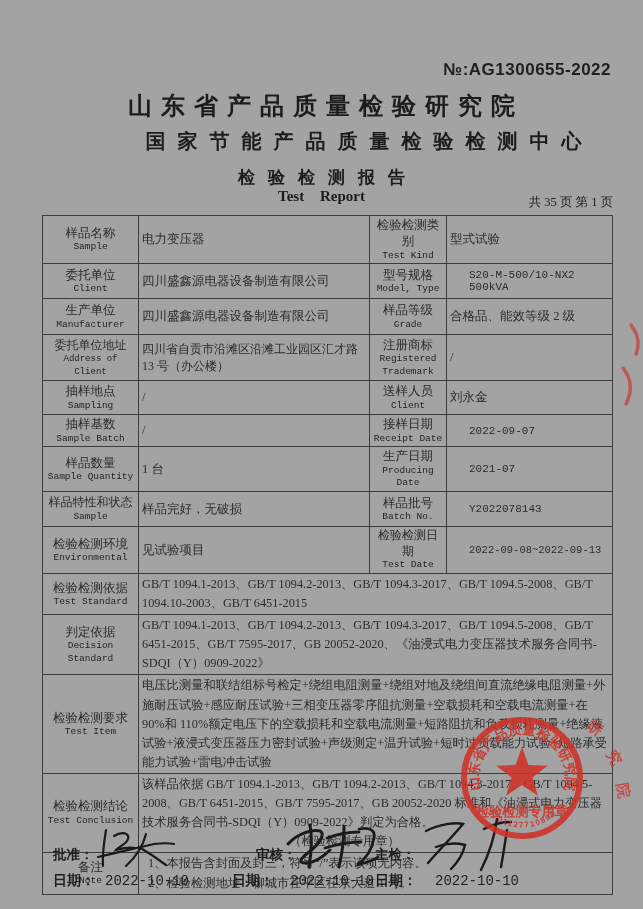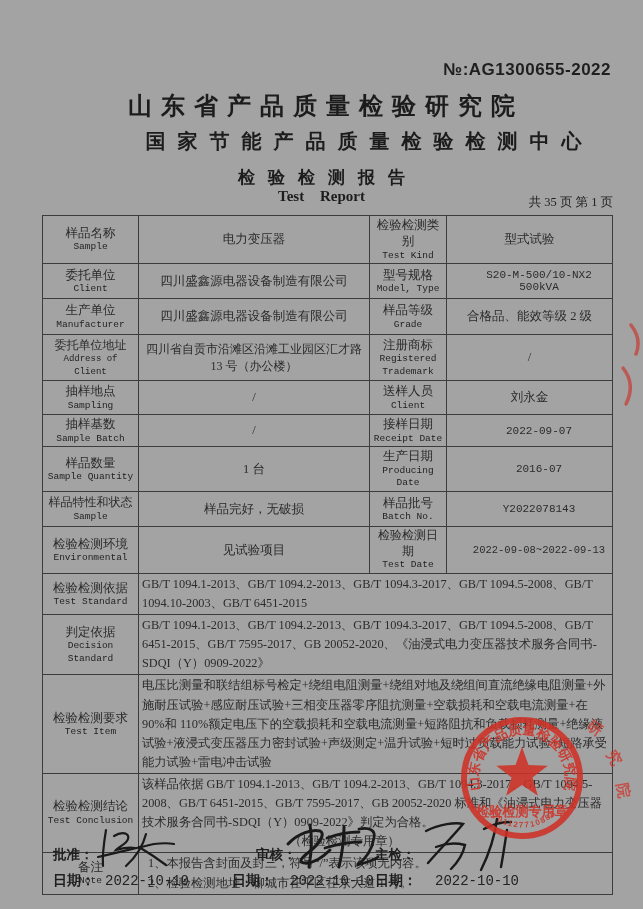--- a/index.html
+++ b/index.html
@@ -39,21 +39,21 @@
     position:absolute; left:42px; top:215px; width:570px;
     border-collapse:collapse; table-layout:fixed;
   }
   table.report td {
     border:1px solid #3c3c3c; vertical-align:middle;
     padding:1px 3px; overflow:hidden;
   }
   td.lab { text-align:center; }
   td.lab .cn { font-size:12.5px; line-height:1.3; }
   td.lab .en { font-family:"Liberation Mono", monospace; font-size:9.5px; line-height:1.35; color:#1f1f1f; }
-  td.val { text-align:center; font-size:12.5px; }
+  td.val { text-align:left; font-size:12.5px; }
   td.val.mono { font-family:"Liberation Mono", monospace; font-size:11px; letter-spacing:0;padding-left:22px; }
   td.wide { text-align:left; font-size:12.3px; line-height:1.55; padding:3px 6px; }
   .stamp-note { text-align:center; padding-right:62px; font-size:12.3px; }
   .note-line { font-size:12.3px; line-height:1.6; padding-left:6px; }
   
   .stamp-svg { position:absolute; left:436px; top:692px; z-index:6; pointer-events:none; }
   .edge-mark-svg { position:absolute; left:614px; top:320px; z-index:6; pointer-events:none; }
   
   .sig-label { position:absolute; font-size:13.5px; font-weight:bold; color:#1e1e1e; }
   .date-label { position:absolute; font-size:14px; font-weight:bold; color:#1e1e1e; }
@@ -157,21 +157,21 @@
     <tr style="height:35px">
       <td class="lab">
             <div class="cn">样品数量</div>
             <div class="en">Sample Quantity</div>
           </td>
       <td class="val">1 台</td>
       <td class="lab">
             <div class="cn">生产日期</div>
             <div class="en">Producing Date</div>
           </td>
-      <td class="val mono">2016-07</td>
+      <td class="val mono">2021-07</td>
     </tr>
     <tr style="height:35px">
       <td class="lab">
             <div class="cn" style="font-size:12px">样品特性和状态</div>
             <div class="en">Sample</div>
           </td>
       <td class="val">样品完好，无破损</td>
       <td class="lab">
             <div class="cn">样品批号</div>
             <div class="en">Batch No.</div>

